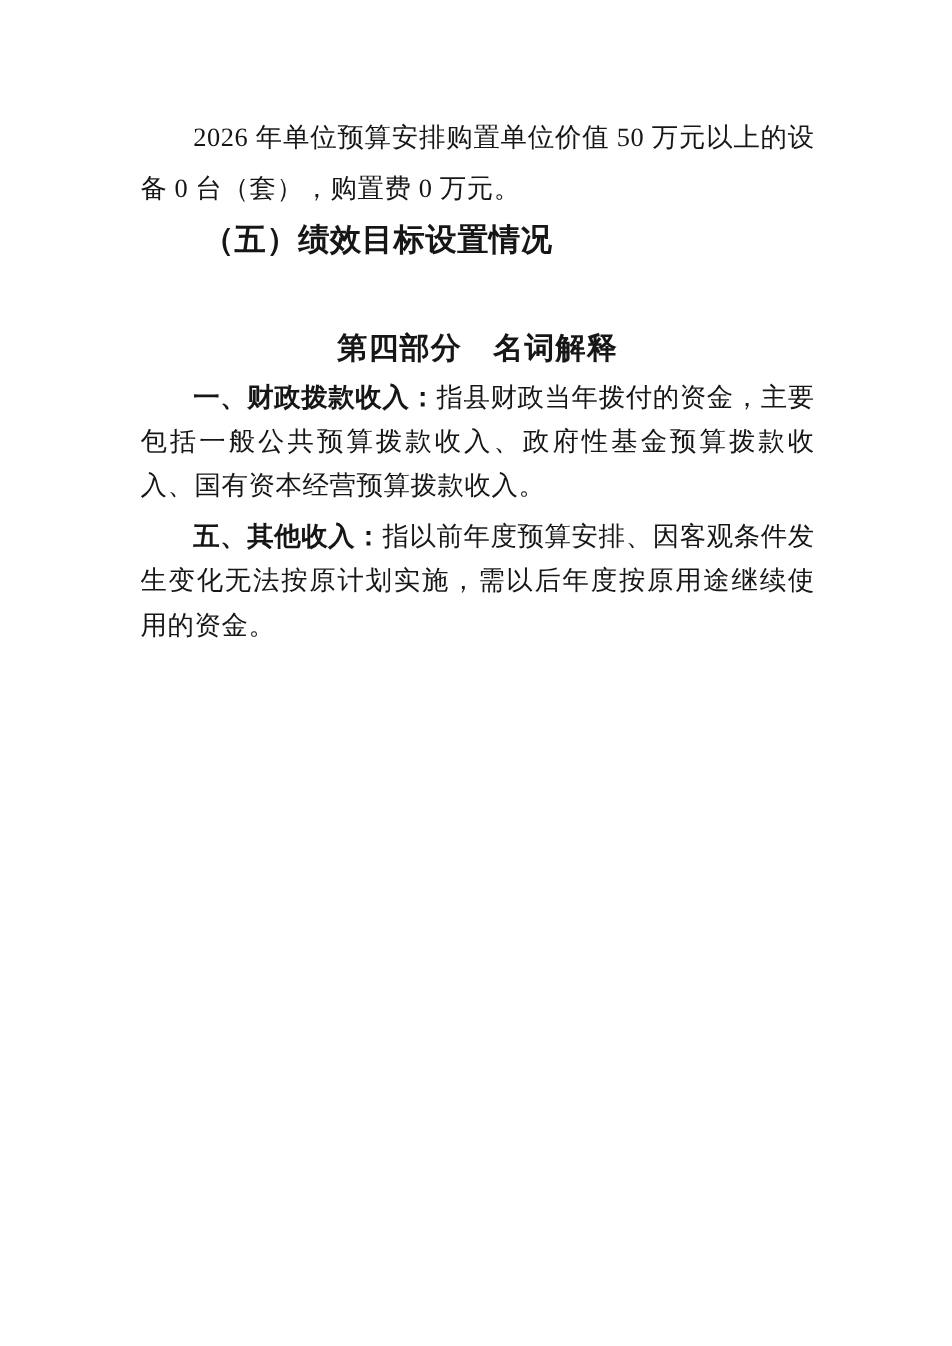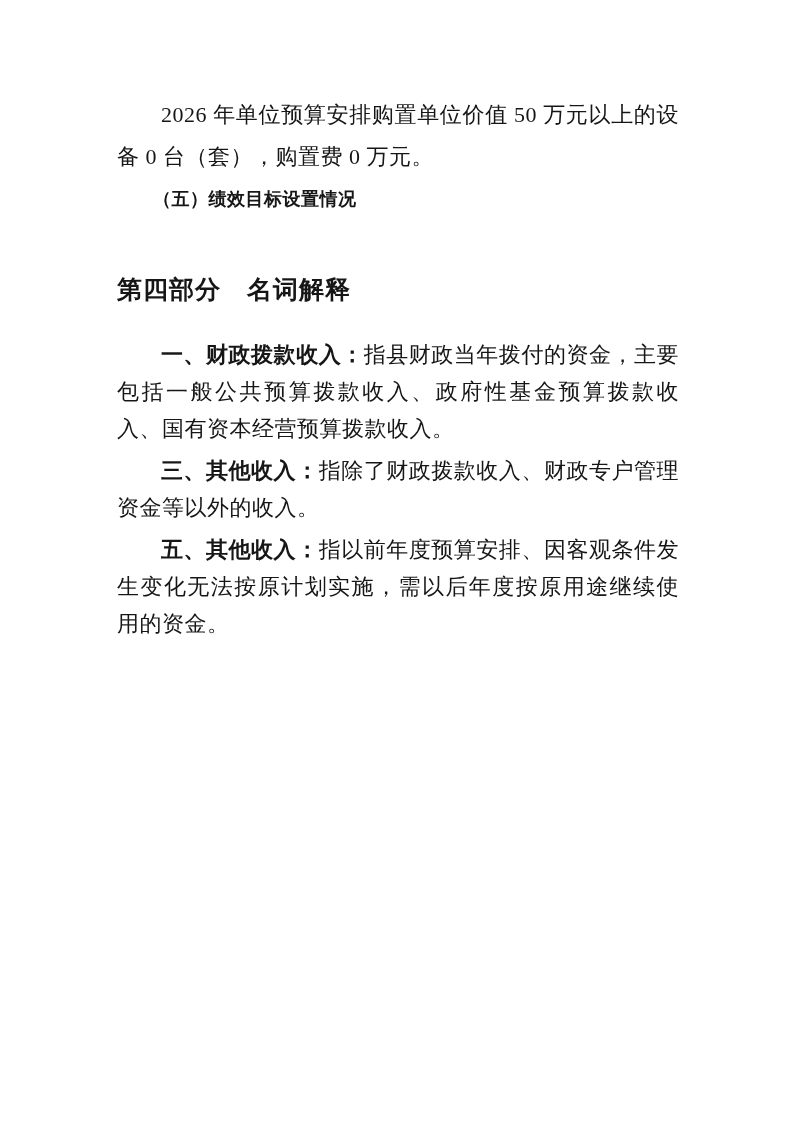--- a/index.html
+++ b/index.html
@@ -25,33 +25,34 @@
   p.body-para {
     margin: 0;
     font-size: 22px;
     line-height: 42px;
     text-align: justify;
     text-indent: 2em;
     letter-spacing: 0.5px;
   }
   p.sub-heading {
     margin: 0;
-    font-size: 18px;
+    font-size: 26px;
     line-height: 42px;
     text-indent: 2em;
     font-weight: bold;
     font-family: "Liberation Sans", sans-serif;
     letter-spacing: 0.5px;
   }
   h2.part-title {
-    margin: 48px 0 24px 0;
+    margin: 48px 0 0 0;
     font-size: 25px;
     line-height: 44px;
+    text-align: center;
     font-weight: bold;
-    font-family: Liberation Serif, serif;
+    font-family: Liberation Sans, sans-serif;
     letter-spacing: 1px;
   }
   p.term-para {
     margin: 0 0 5px 0;
     font-size: 22px;
     line-height: 37px;
     text-align: justify;
     text-indent: 2em;
     letter-spacing: 0.5px;
   }
@@ -82,23 +83,20 @@
     <p class="sub-heading">（五）绩效目标设置情况</p>
 
 
     <h2 class="part-title">第四部分　名词解释</h2>
 
     <p class="term-para">
       <span class="term-label">一、财政拨款收入：</span><span>指县财政当年拨付的资金，主要包括一般公共预算拨款收入、政府性基金预算拨款收入、国有资本经营预算拨款收入。</span>
     </p>
 
 
-    <p class="term-para">
-      <span class="term-label">三、其他收入：</span><span>指除了财政拨款收入、财政专户管理资金等以外的收入。</span>
-    </p>
 
 
     <p class="term-para">
       <span class="term-label">五、其他收入：</span><span>指以前年度预算安排、因客观条件发生变化无法按原计划实施，需以后年度按原用途继续使用的资金。</span>
     </p>
 
   </div>
 
   <div class="page-number">- 20 -</div>
 </div>

